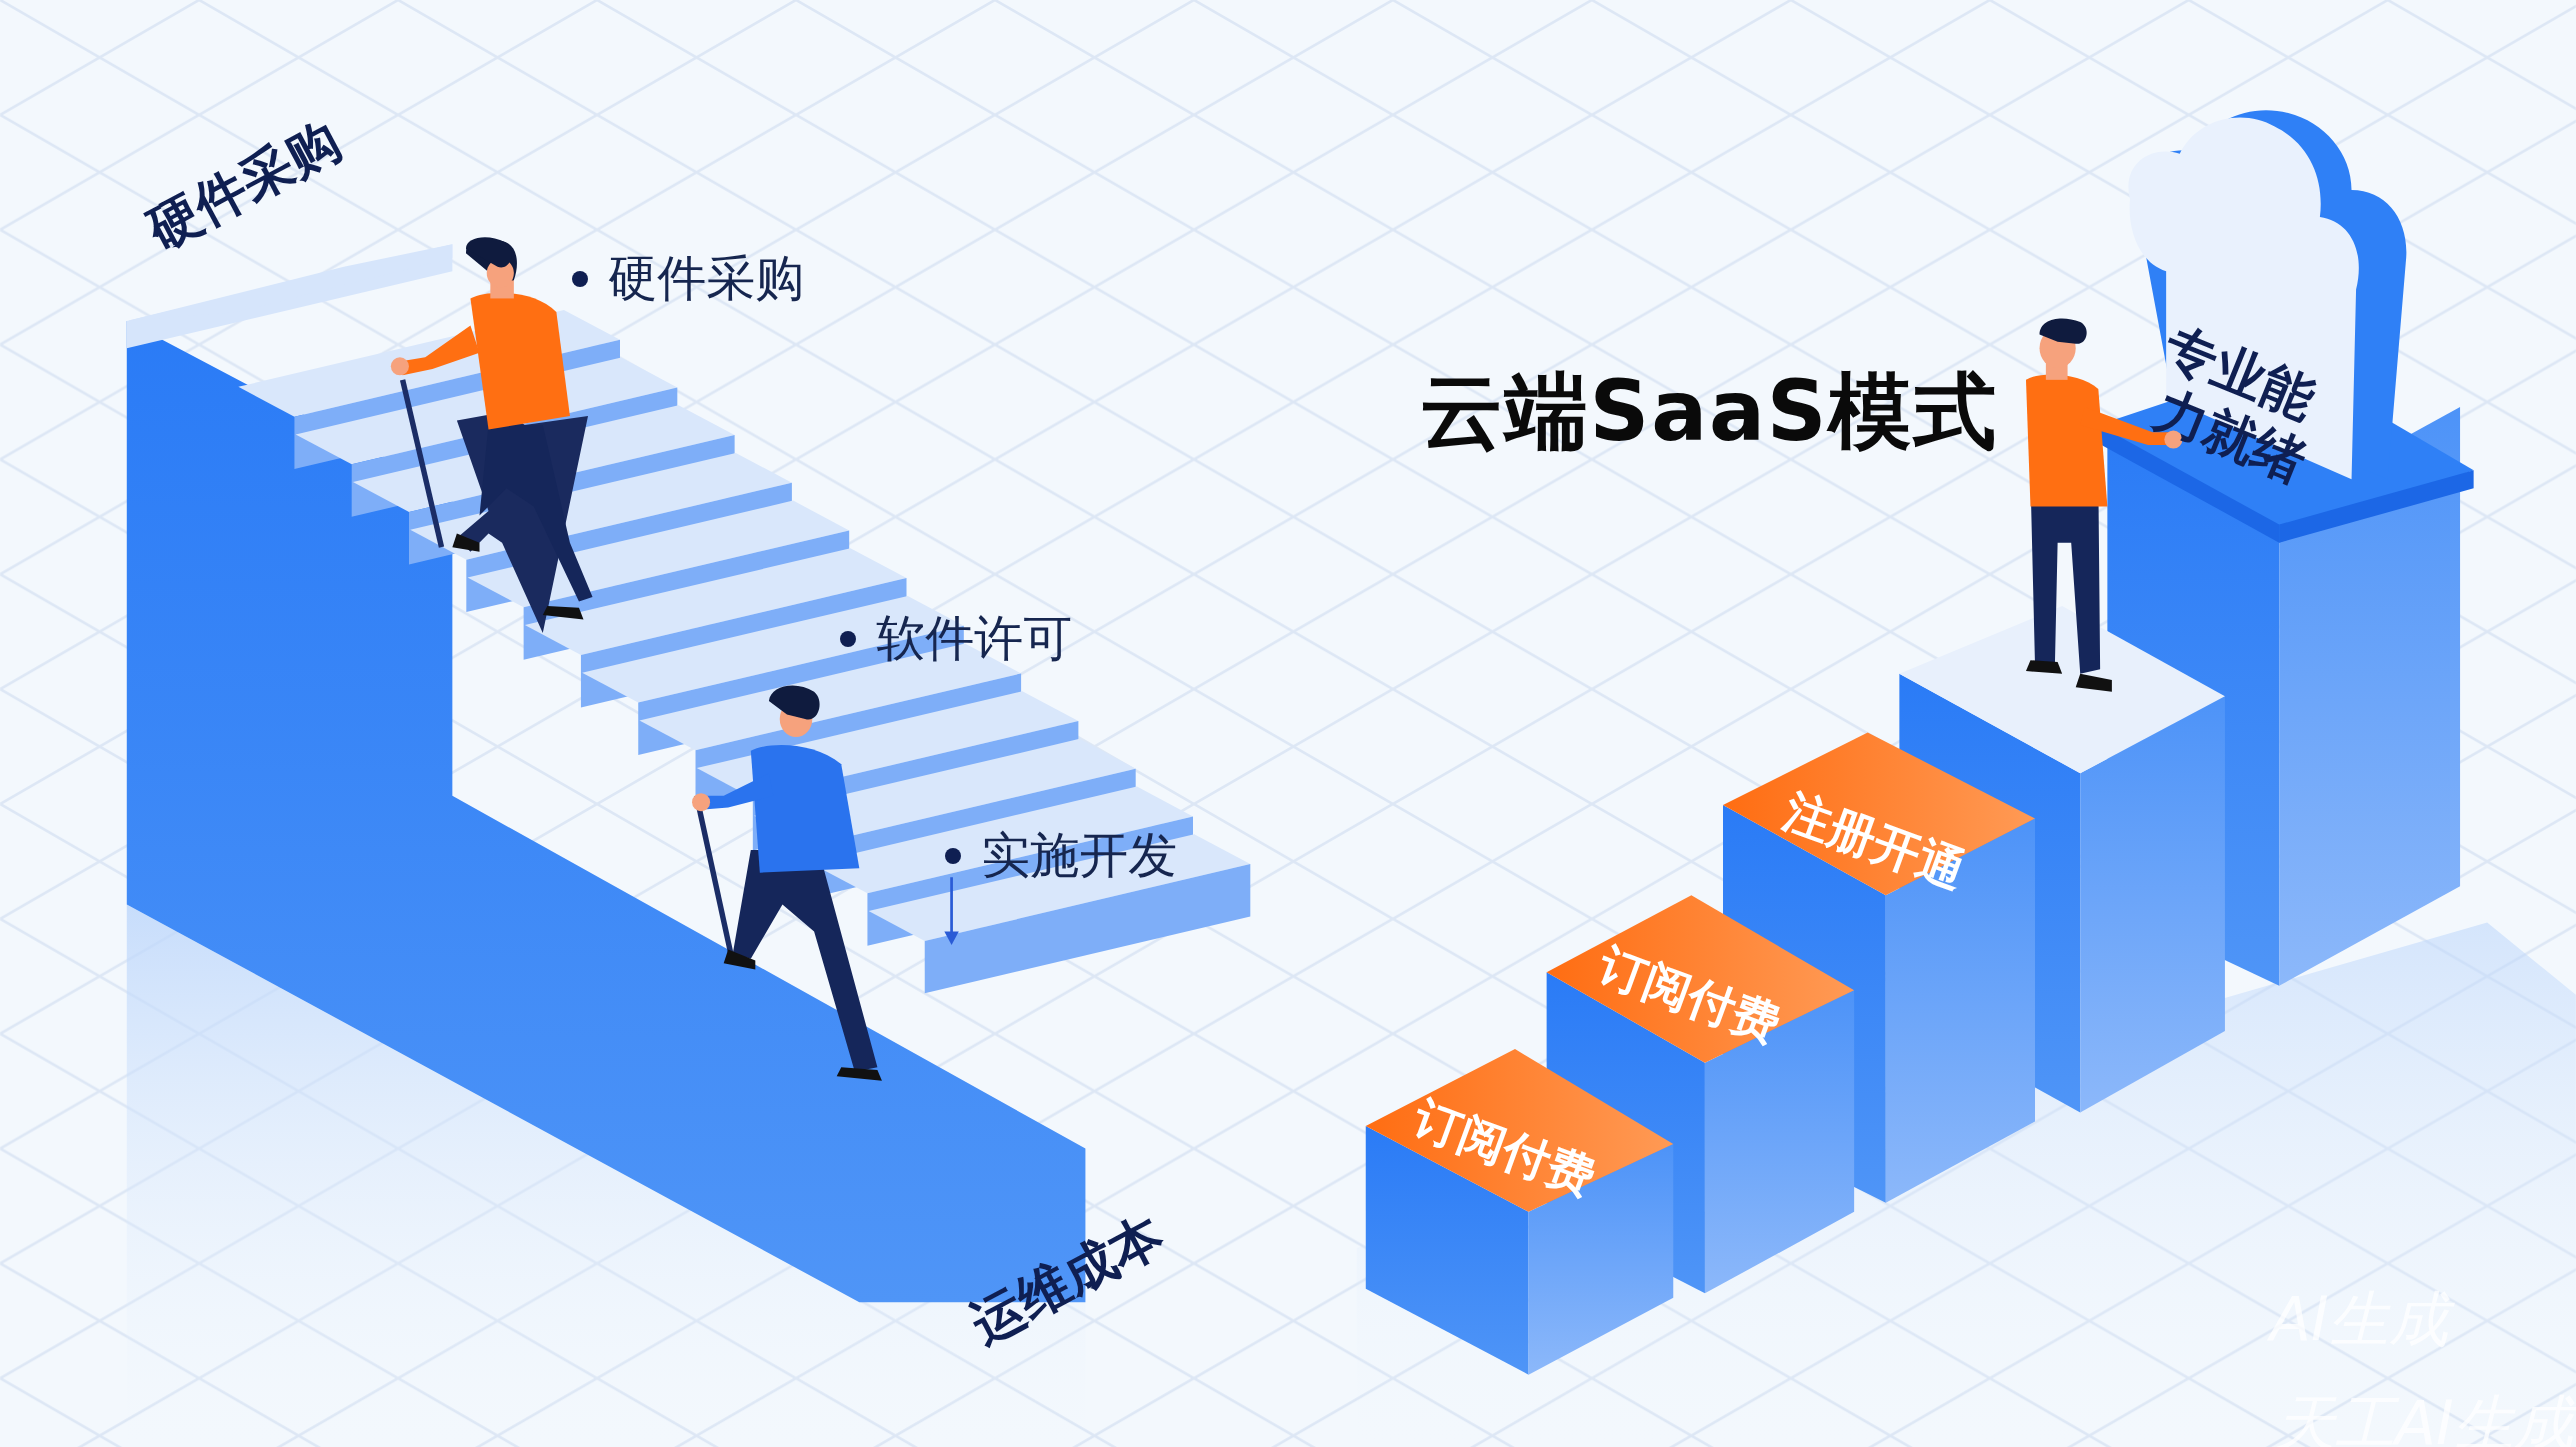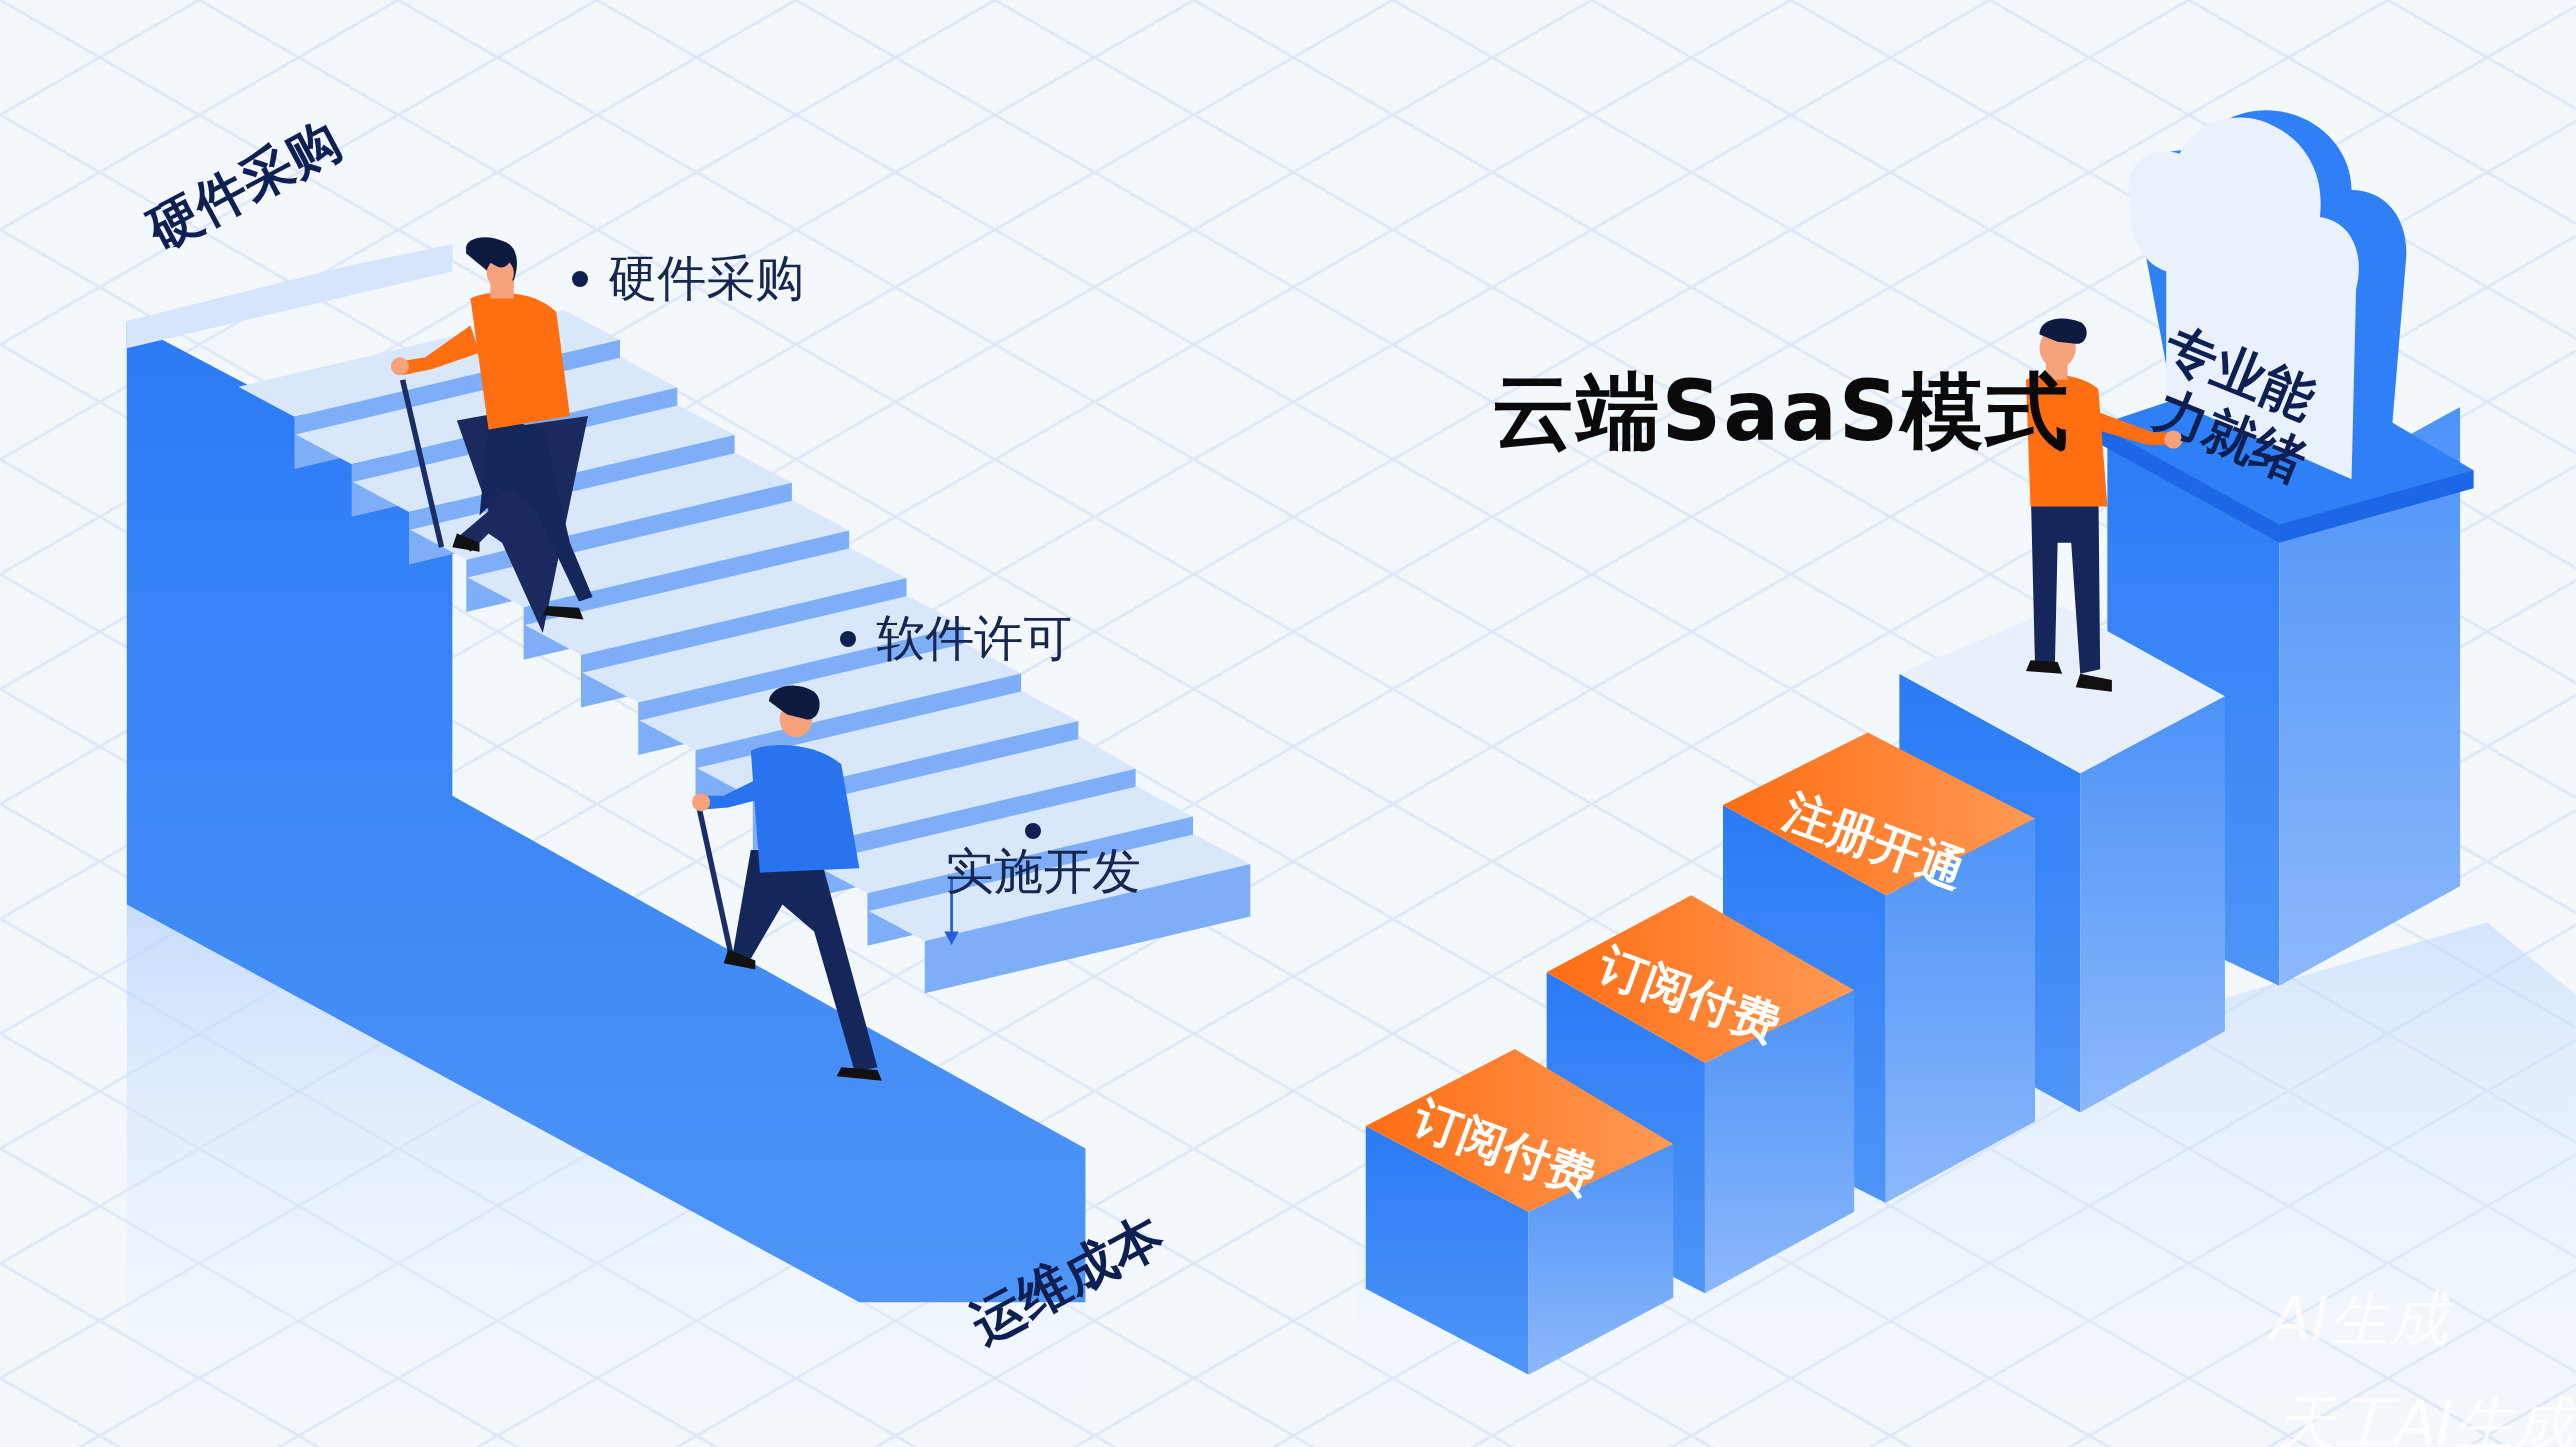--- a/index.html
+++ b/index.html
@@ -159,31 +159,31 @@
 
   <g>
     <line x1="1052" y1="970" x2="1052" y2="1035" stroke="#2a5bd6" stroke-width="3"></line>
     <polygon points="1044,1030 1060,1030 1052,1045" fill="#2a5bd6"></polygon>
   </g>
 </svg>
 
 <div class="lbl" style="left:136px;top:204px;font-size:52px;transform:rotate(-28deg);transform-origin:left top;">硬件采购</div>
 <div class="lbl" style="left:959px;top:1298px;font-size:52px;transform:rotate(-28deg);transform-origin:left top;">运维成本</div>
 
-<div class="title" style="left:1492px;top:357px;">云端SaaS模式</div>
+<div class="title" style="left:1420px;top:357px;">云端SaaS模式</div>
 
 <div class="bullet" style="left:572px;top:246px;">
   <span class="dot"></span>
   <span>硬件采购</span>
 </div>
 <div class="bullet" style="left:840px;top:606px;">
   <span class="dot"></span>
   <span>软件许可</span>
 </div>
-<div class="bullet" style="left:945px;top:823px;flex-direction:column;">
+<div class="bullet" style="left:945px;top:823px;">
   <span class="dot"></span>
   <span>实施开发</span>
 </div>
 
 <div class="orange-lbl" style="left:1416px;top:1085px;transform:rotate(20deg);">订阅付费</div>
 <div class="orange-lbl" style="left:1601px;top:932px;transform:rotate(20deg);">订阅付费</div>
 <div class="orange-lbl" style="left:1786px;top:778px;transform:rotate(20deg);">注册开通</div>
 
 <div class="lbl" style="left:2180px;top:312px;font-size:52px;transform:rotate(22deg);transform-origin:left top;">专业能</div>
 <div class="lbl" style="left:2171px;top:375px;font-size:52px;transform:rotate(22deg);transform-origin:left top;">力就绪</div>

